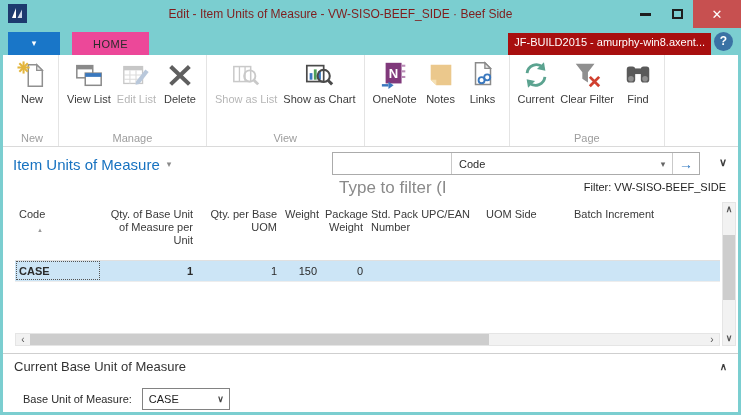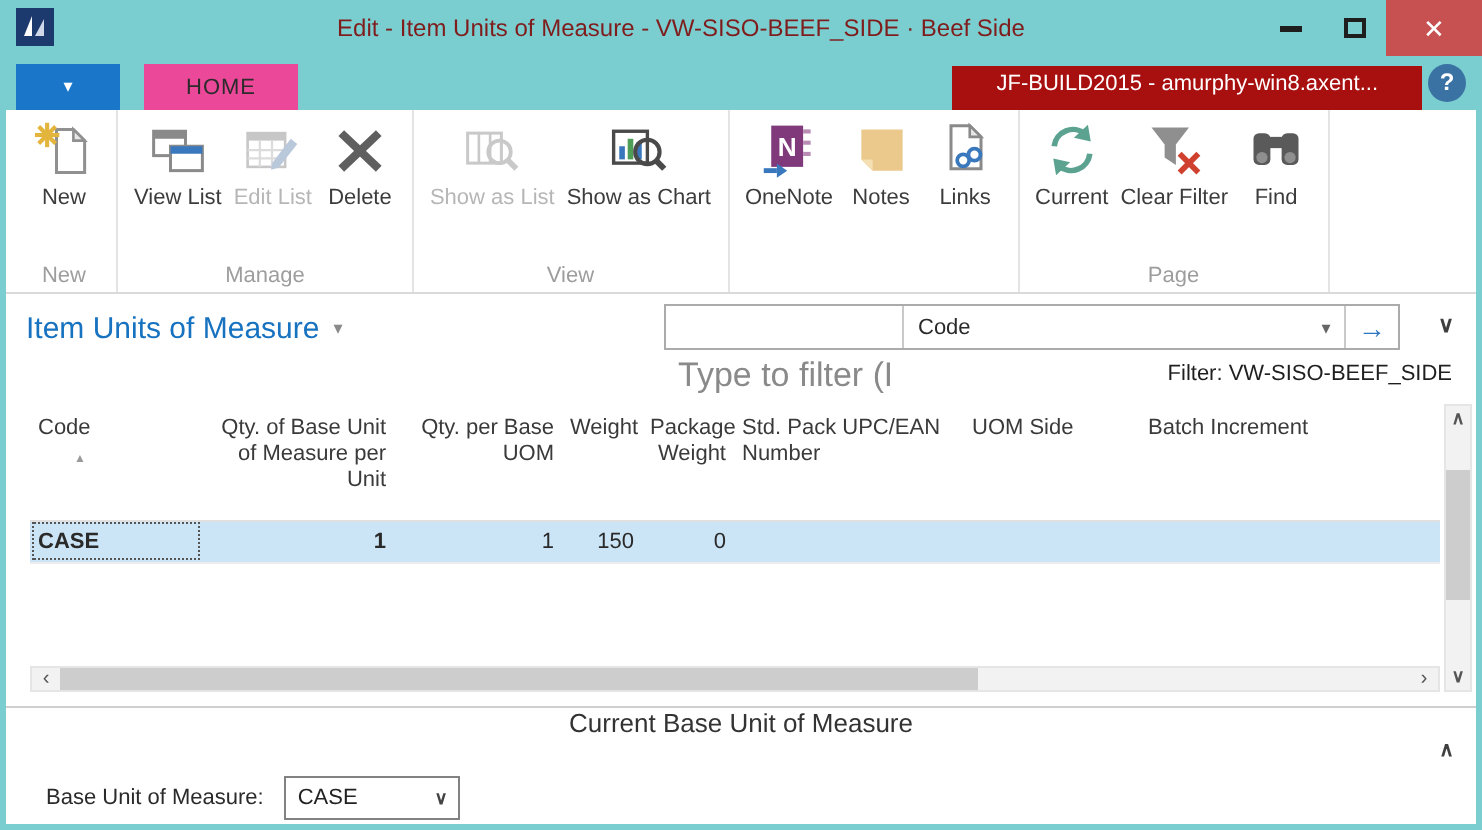--- a/index.html
+++ b/index.html
@@ -17,21 +17,21 @@
   .glyph-max { width: 11px; height: 10px; border: 2px solid #1e1e1e; background: transparent; }
   .wbtn-close { width: 48px; background: #C75050; color: #fff; font-size: 13px; }
 
   
   .tabrow { position: absolute; top: 28px; left: 3px; right: 3px; height: 27px; }
   .app-menu { position: absolute; left: 5px; top: 4px; width: 52px; height: 23px; background: #1976C8;
               color: #fff; text-align: center; line-height: 23px; font-size: 9px; }
   .home-tab { position: absolute; left: 69px; top: 4px; width: 77px; height: 23px; background: #ec4899;
               color: #2b2b2b; font-size: 11px; letter-spacing: .5px; display: flex; align-items: center; justify-content: center; }
   .server-badge { position: absolute; right: 27px; top: 5px; height: 31px; background: #A80F0F; color: #fff;
-                  font-size: 11px; line-height: 18px; padding: 0 22px; white-space: nowrap; }
+                  font-size: 11px; line-height: 18px; padding: 0 6px; white-space: nowrap; }
   .help-btn { position: absolute; right: 5px; top: 4px; width: 19px; height: 19px; border-radius: 50%;
               background: #3A72A4; color: #fff; font-size: 12px; font-weight: bold; text-align: center; line-height: 19px; }
 
   
   .client { position: absolute; top: 55px; left: 3px; right: 3px; bottom: 3px; background: #fff; overflow: hidden; }
 
   
   .ribbon { height: 92px; border-bottom: 1px solid #DADADA; display: flex; padding-left: 3px; background: #fff; }
   .rgroup { display: flex; flex-direction: column; padding: 3px 5px 1px; border-right: 1px solid #E4E4E4; }
   .rbuttons { display: flex; flex: 1; align-items: flex-start; }
@@ -75,21 +75,21 @@
   .hs-track { flex: 1; position: relative; }
   .hs-thumb { position: absolute; left: 0; top: 0; bottom: 0; width: 68%; background: #CDCDCD; }
   .vscroll { position: absolute; right: 2px; top: 2px; bottom: 0; width: 14px; background: #F2F2F2;
              border: 1px solid #E5E5E5; display: flex; flex-direction: column; align-items: center; }
   .vs-arrow { height: 13px; font-size: 9px; color: #555; line-height: 13px; font-weight: bold; }
   .vs-track { flex: 1; width: 100%; position: relative; }
   .vs-thumb { position: absolute; top: 16%; height: 56%; left: 0; right: 0; background: #CDCDCD; }
 
   
   .section { border-top: 1px solid #CFCFCF; margin-top: 7px; }
-  .section-head { height: 25px; display: flex; align-items: center; padding: 0 11px; font-size: 13px; color: #333; flex-direction: column; }
+  .section-head { height: 25px; display: flex; align-items: center; padding: 0 11px; font-size: 13px; color: #333; }
   .section-collapse { margin-left: auto; color: #3f3f3f; font-size: 10px; font-weight: bold; }
   .section-body { padding: 9px 0 0 20px; display: flex; align-items: center; font-size: 11px; color: #2a2a2a; }
   .combo { width: 88px; height: 22px; border: 1px solid #828282; margin-left: 10px; display: flex;
            align-items: center; padding-left: 6px; font-size: 11px; color: #222; }
   .combo-arrow { margin-left: auto; padding-right: 5px; color: #444; font-size: 9px; font-weight: bold; }
 </style>
 </head>
 <body>
 
 <div class="window">

